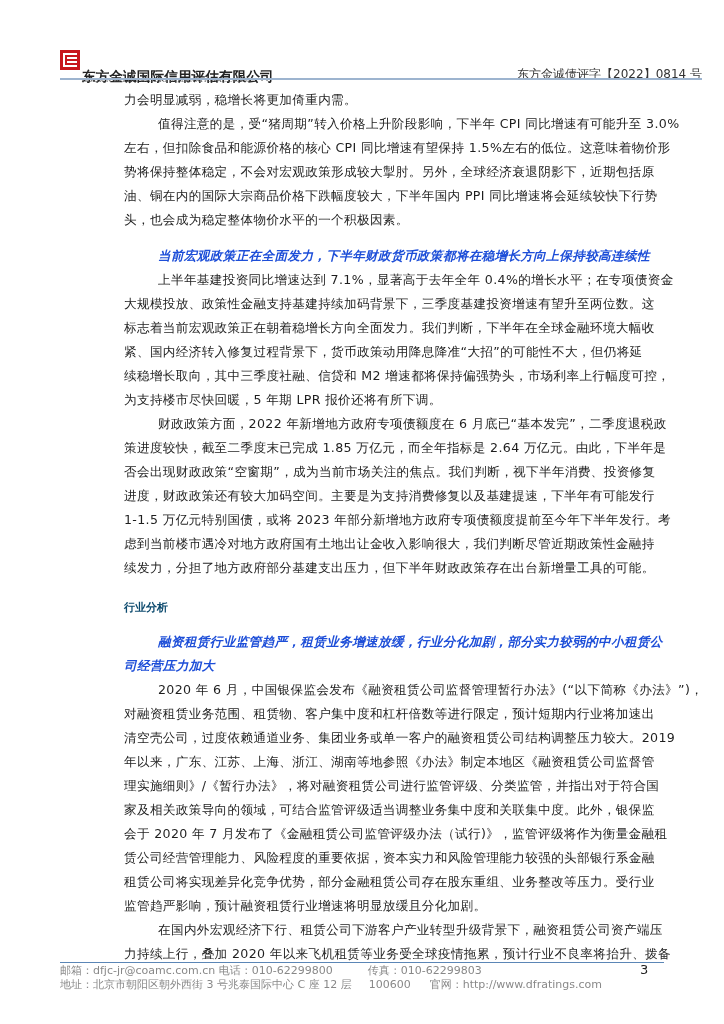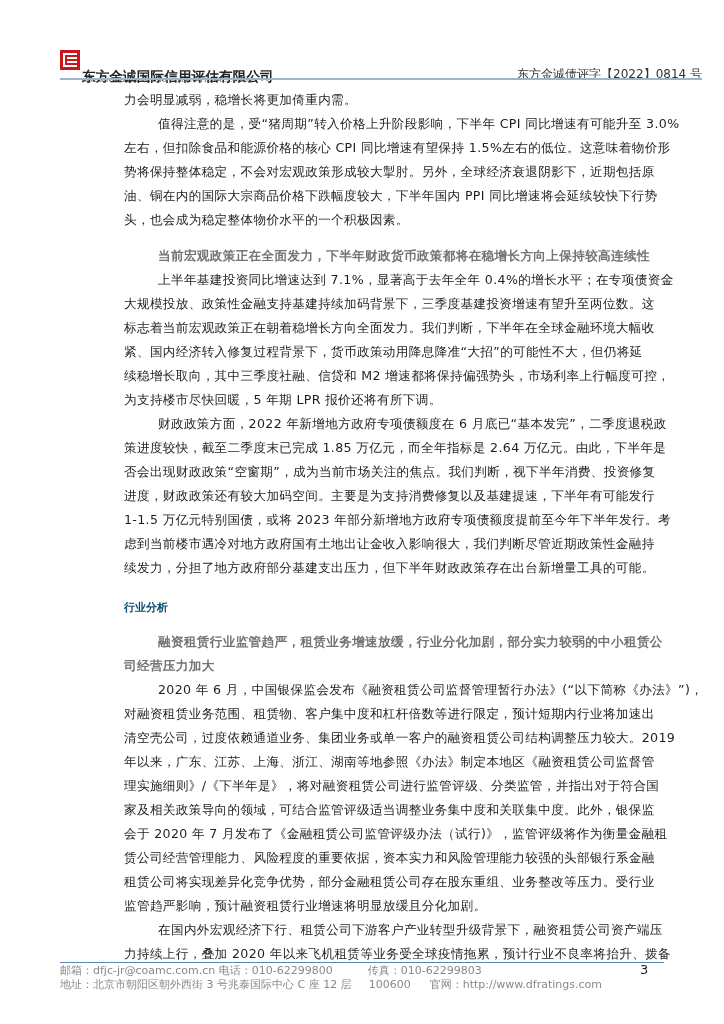--- a/index.html
+++ b/index.html
@@ -13,21 +13,21 @@
     .company-cn { position: absolute; left: 22px; top: 0px; font-family: "DejaVu Serif", serif;
                   font-size: 13.5px; font-weight: bold; letter-spacing: 0.2px; color: #222; white-space: nowrap; margin-top: 20px; }
     .company-en { position: absolute; left: 22px; top: 28px; font-family: "Liberation Serif", serif;
                   font-size: 7px; color: #555; white-space: nowrap; letter-spacing: 0.1px; }
     .doc-no { position: absolute; right: 0; top: 18px; font-size: 12px; color: #333; white-space: nowrap; }
     .header-rule { position: absolute; left: 60px; top: 78px; width: 642px; height: 2px; background: #9db4cf; }
 
     .body-text { position: absolute; left: 124px; top: 88px; width: 556px; }
     .line { height: 24px; line-height: 24px; font-size: 12.6px; white-space: nowrap; letter-spacing: 0.35px; color: #1e1e1e; }
     .line.indent { padding-left: 34px; }
-    .line.bold { font-weight: bold; color: #737373; }
+    .line.bold { font-weight: bold; color: #1d4ed8; font-style: italic; }
     .gap { height: 12px; }
     .section-title { height: 24px; line-height: 24px; font-size: 11px; font-weight: bold; color: #0c4a6e; }
 
     .footer-rule { position: absolute; left: 60px; top: 962px; width: 604px; height: 1px; background: #5b86b6; }
     .footer { position: absolute; left: 60px; top: 964px; width: 604px; font-size: 11px; color: #888; }
     .footer .row { height: 14px; line-height: 14px; white-space: nowrap; }
     .footer .sp { display: inline-block; width: 28px; }
     .page-num { position: absolute; left: 640px; top: 962px; font-size: 13px; color: #222; }
   </style>
 </head>
@@ -91,21 +91,21 @@
   <div>
     <div class="line indent bold">融资租赁行业监管趋严，租赁业务增速放缓，行业分化加剧，部分实力较弱的中小租赁公</div>
     <div class="line bold">司经营压力加大</div>
   </div>
 
   <div>
     <div class="line indent">2020 年 6 月，中国银保监会发布《融资租赁公司监督管理暂行办法》(“以下简称《办法》”)，</div>
     <div class="line">对融资租赁业务范围、租赁物、客户集中度和杠杆倍数等进行限定，预计短期内行业将加速出</div>
     <div class="line">清空壳公司，过度依赖通道业务、集团业务或单一客户的融资租赁公司结构调整压力较大。2019</div>
     <div class="line">年以来，广东、江苏、上海、浙江、湖南等地参照《办法》制定本地区《融资租赁公司监督管</div>
-    <div class="line">理实施细则》/《下半年是》，将对融资租赁公司进行监管评级、分类监管，并指出对于符合国</div>
+    <div class="line">理实施细则》/《暂行办法》，将对融资租赁公司进行监管评级、分类监管，并指出对于符合国</div>
     <div class="line">家及相关政策导向的领域，可结合监管评级适当调整业务集中度和关联集中度。此外，银保监</div>
     <div class="line">会于 2020 年 7 月发布了《金融租赁公司监管评级办法（试行)》，监管评级将作为衡量金融租</div>
     <div class="line">赁公司经营管理能力、风险程度的重要依据，资本实力和风险管理能力较强的头部银行系金融</div>
     <div class="line">租赁公司将实现差异化竞争优势，部分金融租赁公司存在股东重组、业务整改等压力。受行业</div>
     <div class="line">监管趋严影响，预计融资租赁行业增速将明显放缓且分化加剧。</div>
   </div>
 
   <div>
     <div class="line indent">在国内外宏观经济下行、租赁公司下游客户产业转型升级背景下，融资租赁公司资产端压</div>
     <div class="line">力持续上行，叠加 2020 年以来飞机租赁等业务受全球疫情拖累，预计行业不良率将抬升、拨备</div>

